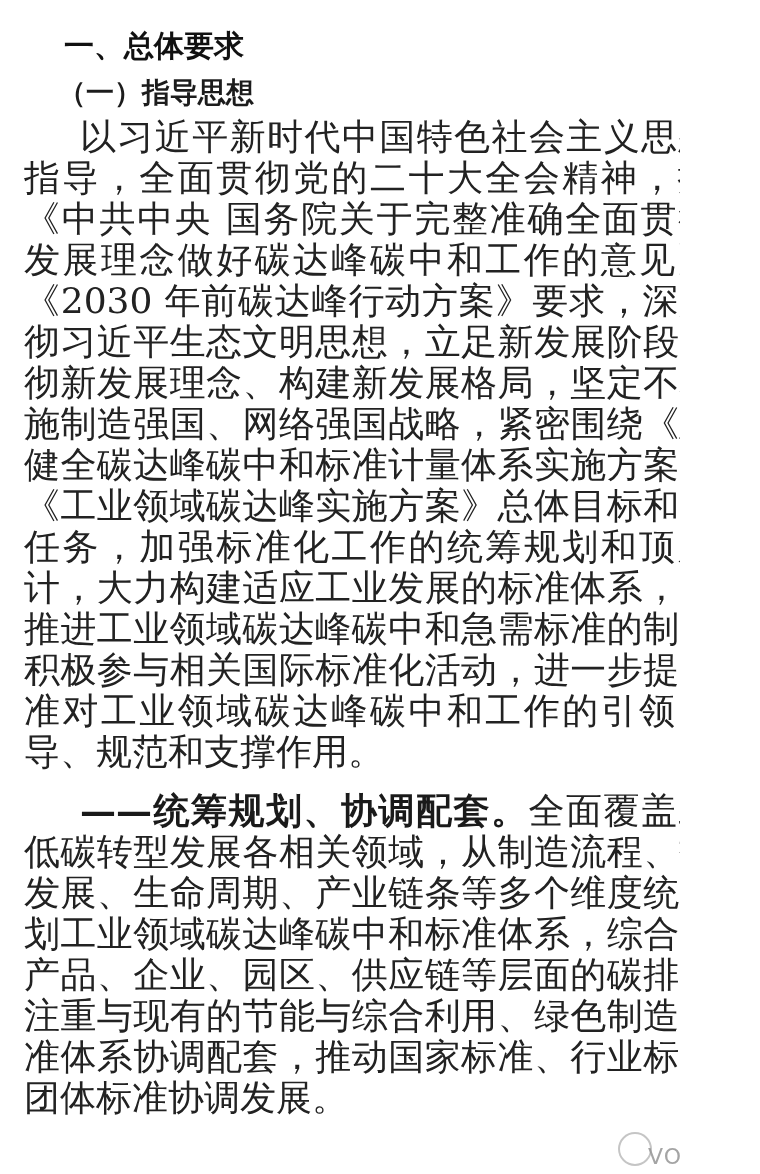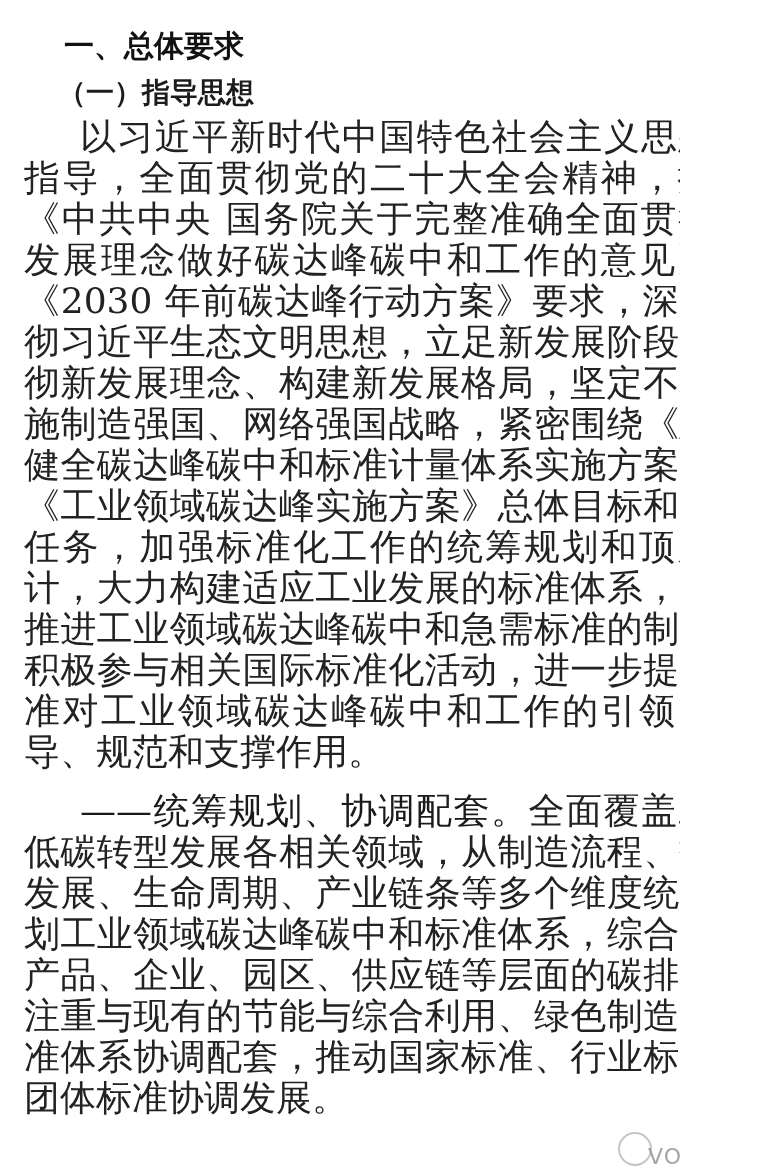--- a/index.html
+++ b/index.html
@@ -49,21 +49,21 @@
     text-indent: 56px;
     color: #222222;
   }
   p.body-para.principle-1 {
     margin-top: 18px;
   }
   p.body-para.principle-2 {
     margin-top: 2px;
   }
   p.body-para strong {
-    font-weight: normal;
+    font-weight: bold;
     color: #1a1a1a;
   }
   .watermark {
     position: absolute;
     left: 616px;
     top: 1128px;
     width: 144px;
     height: 46px;
     pointer-events: none;
   }

